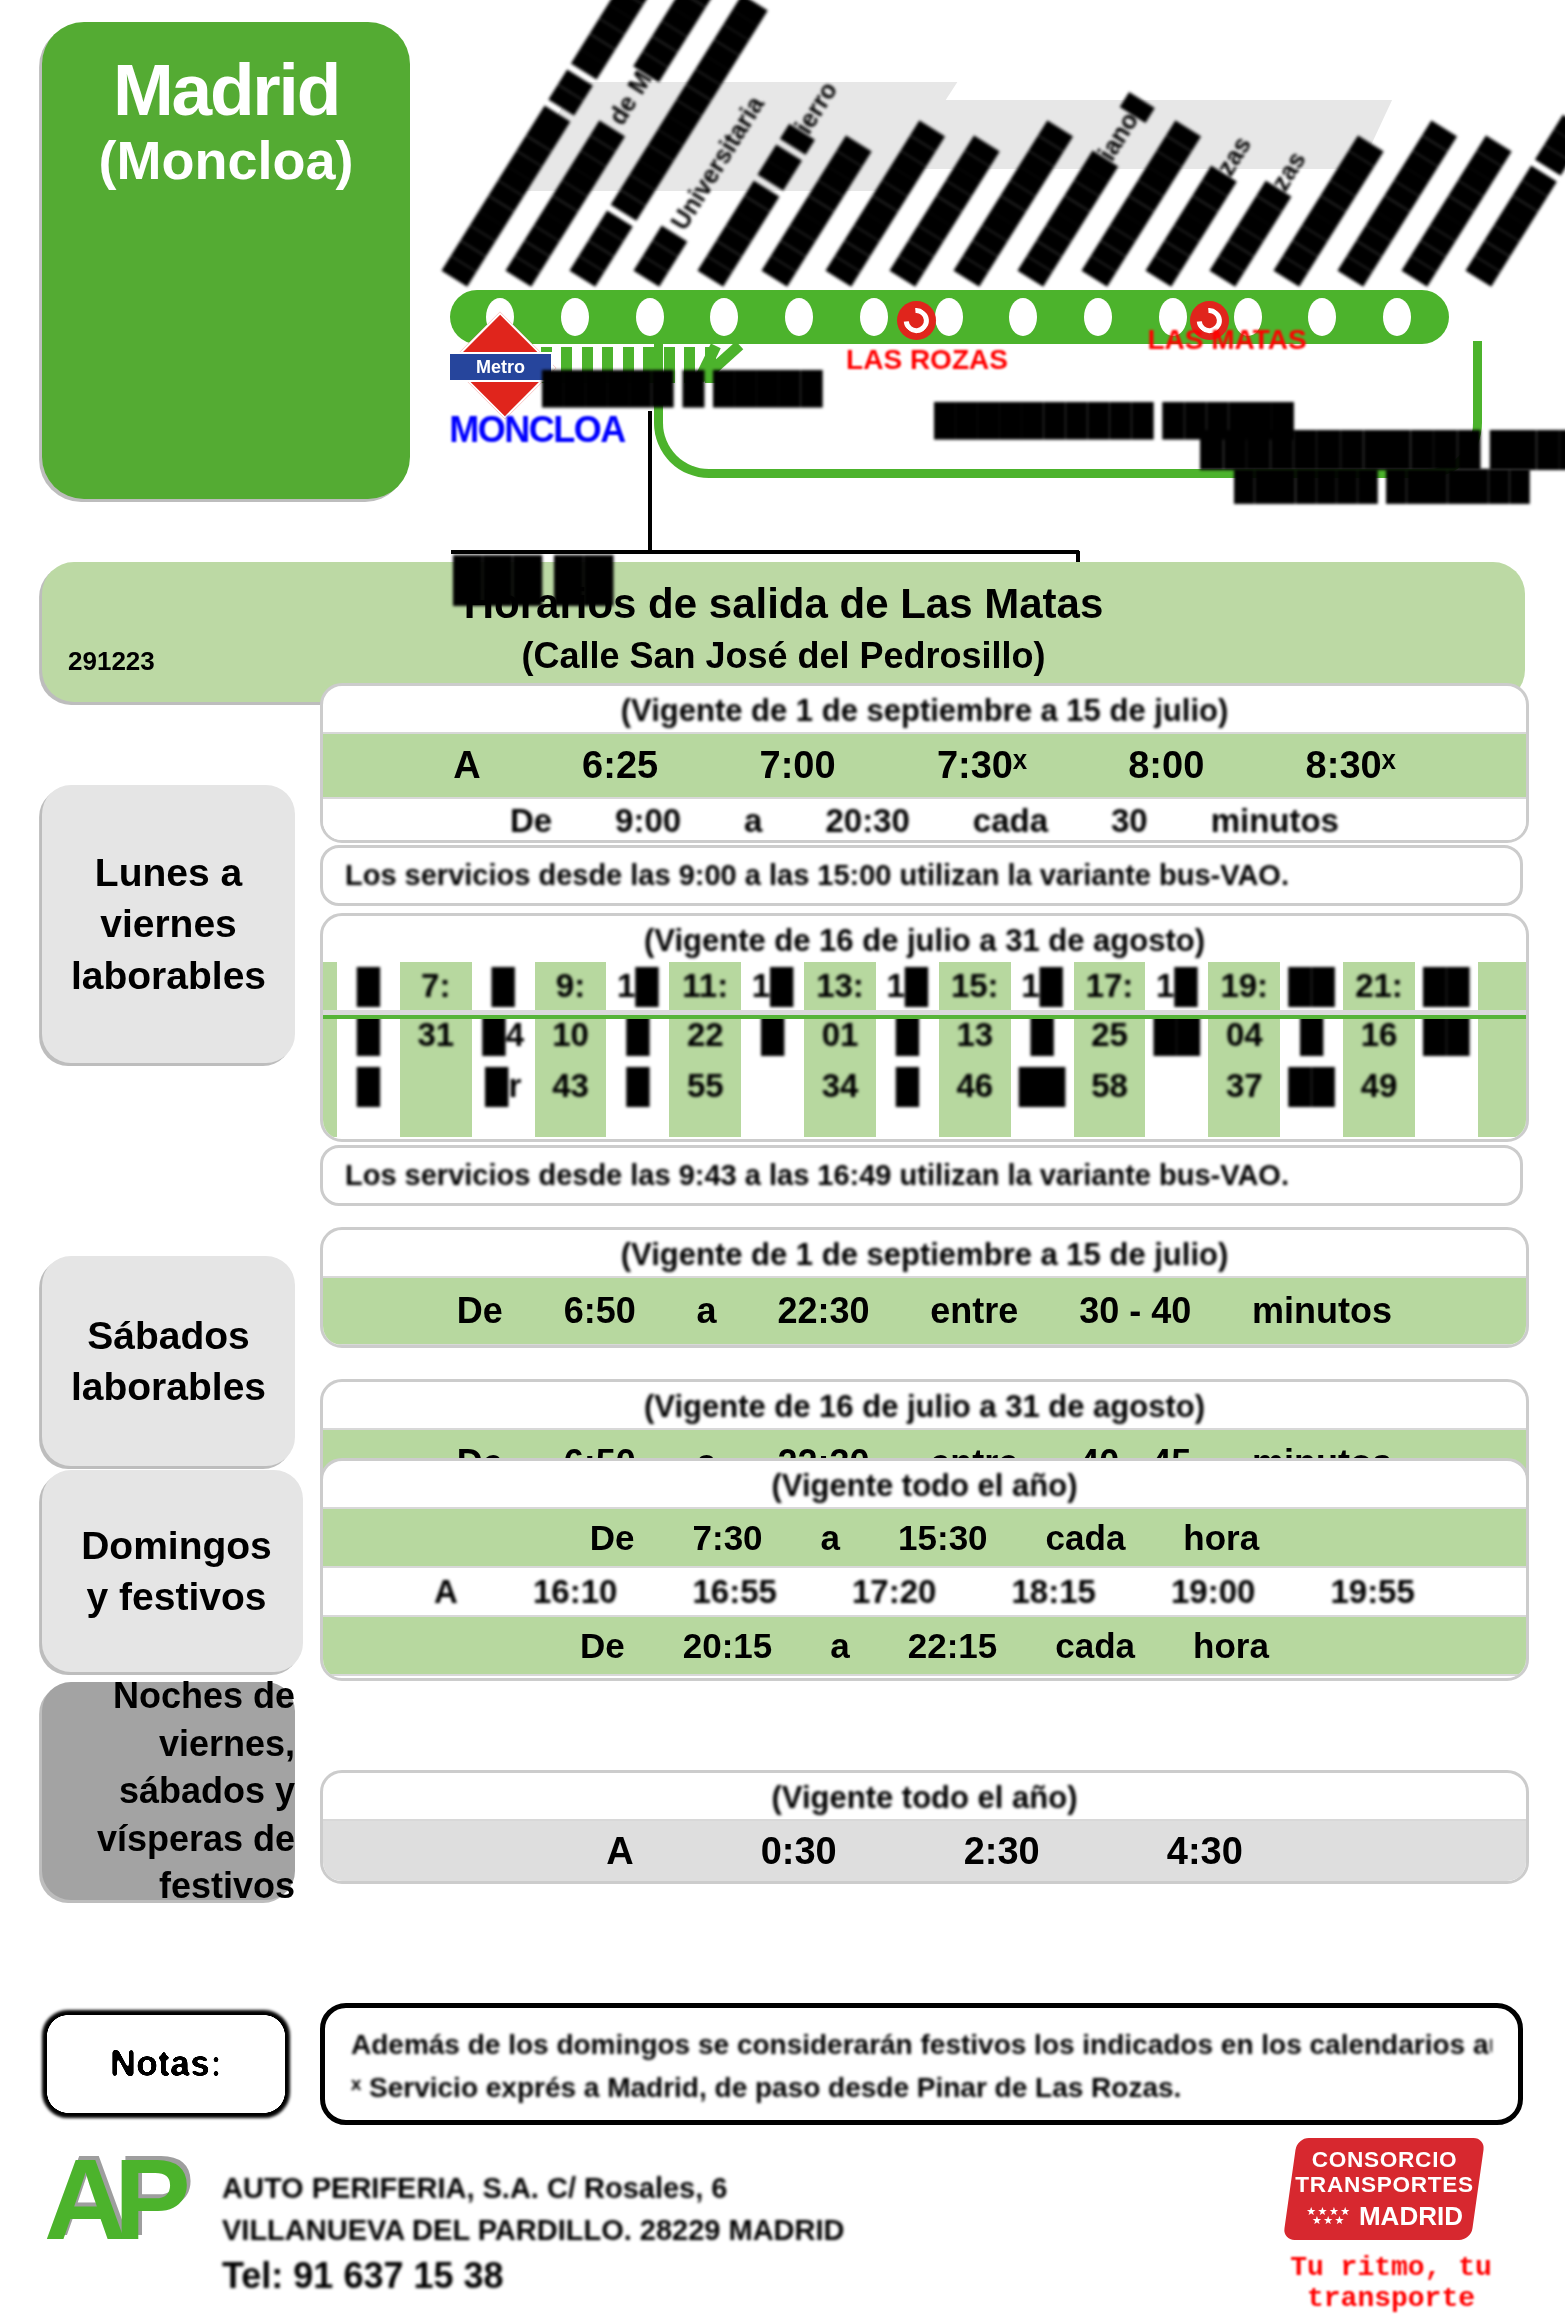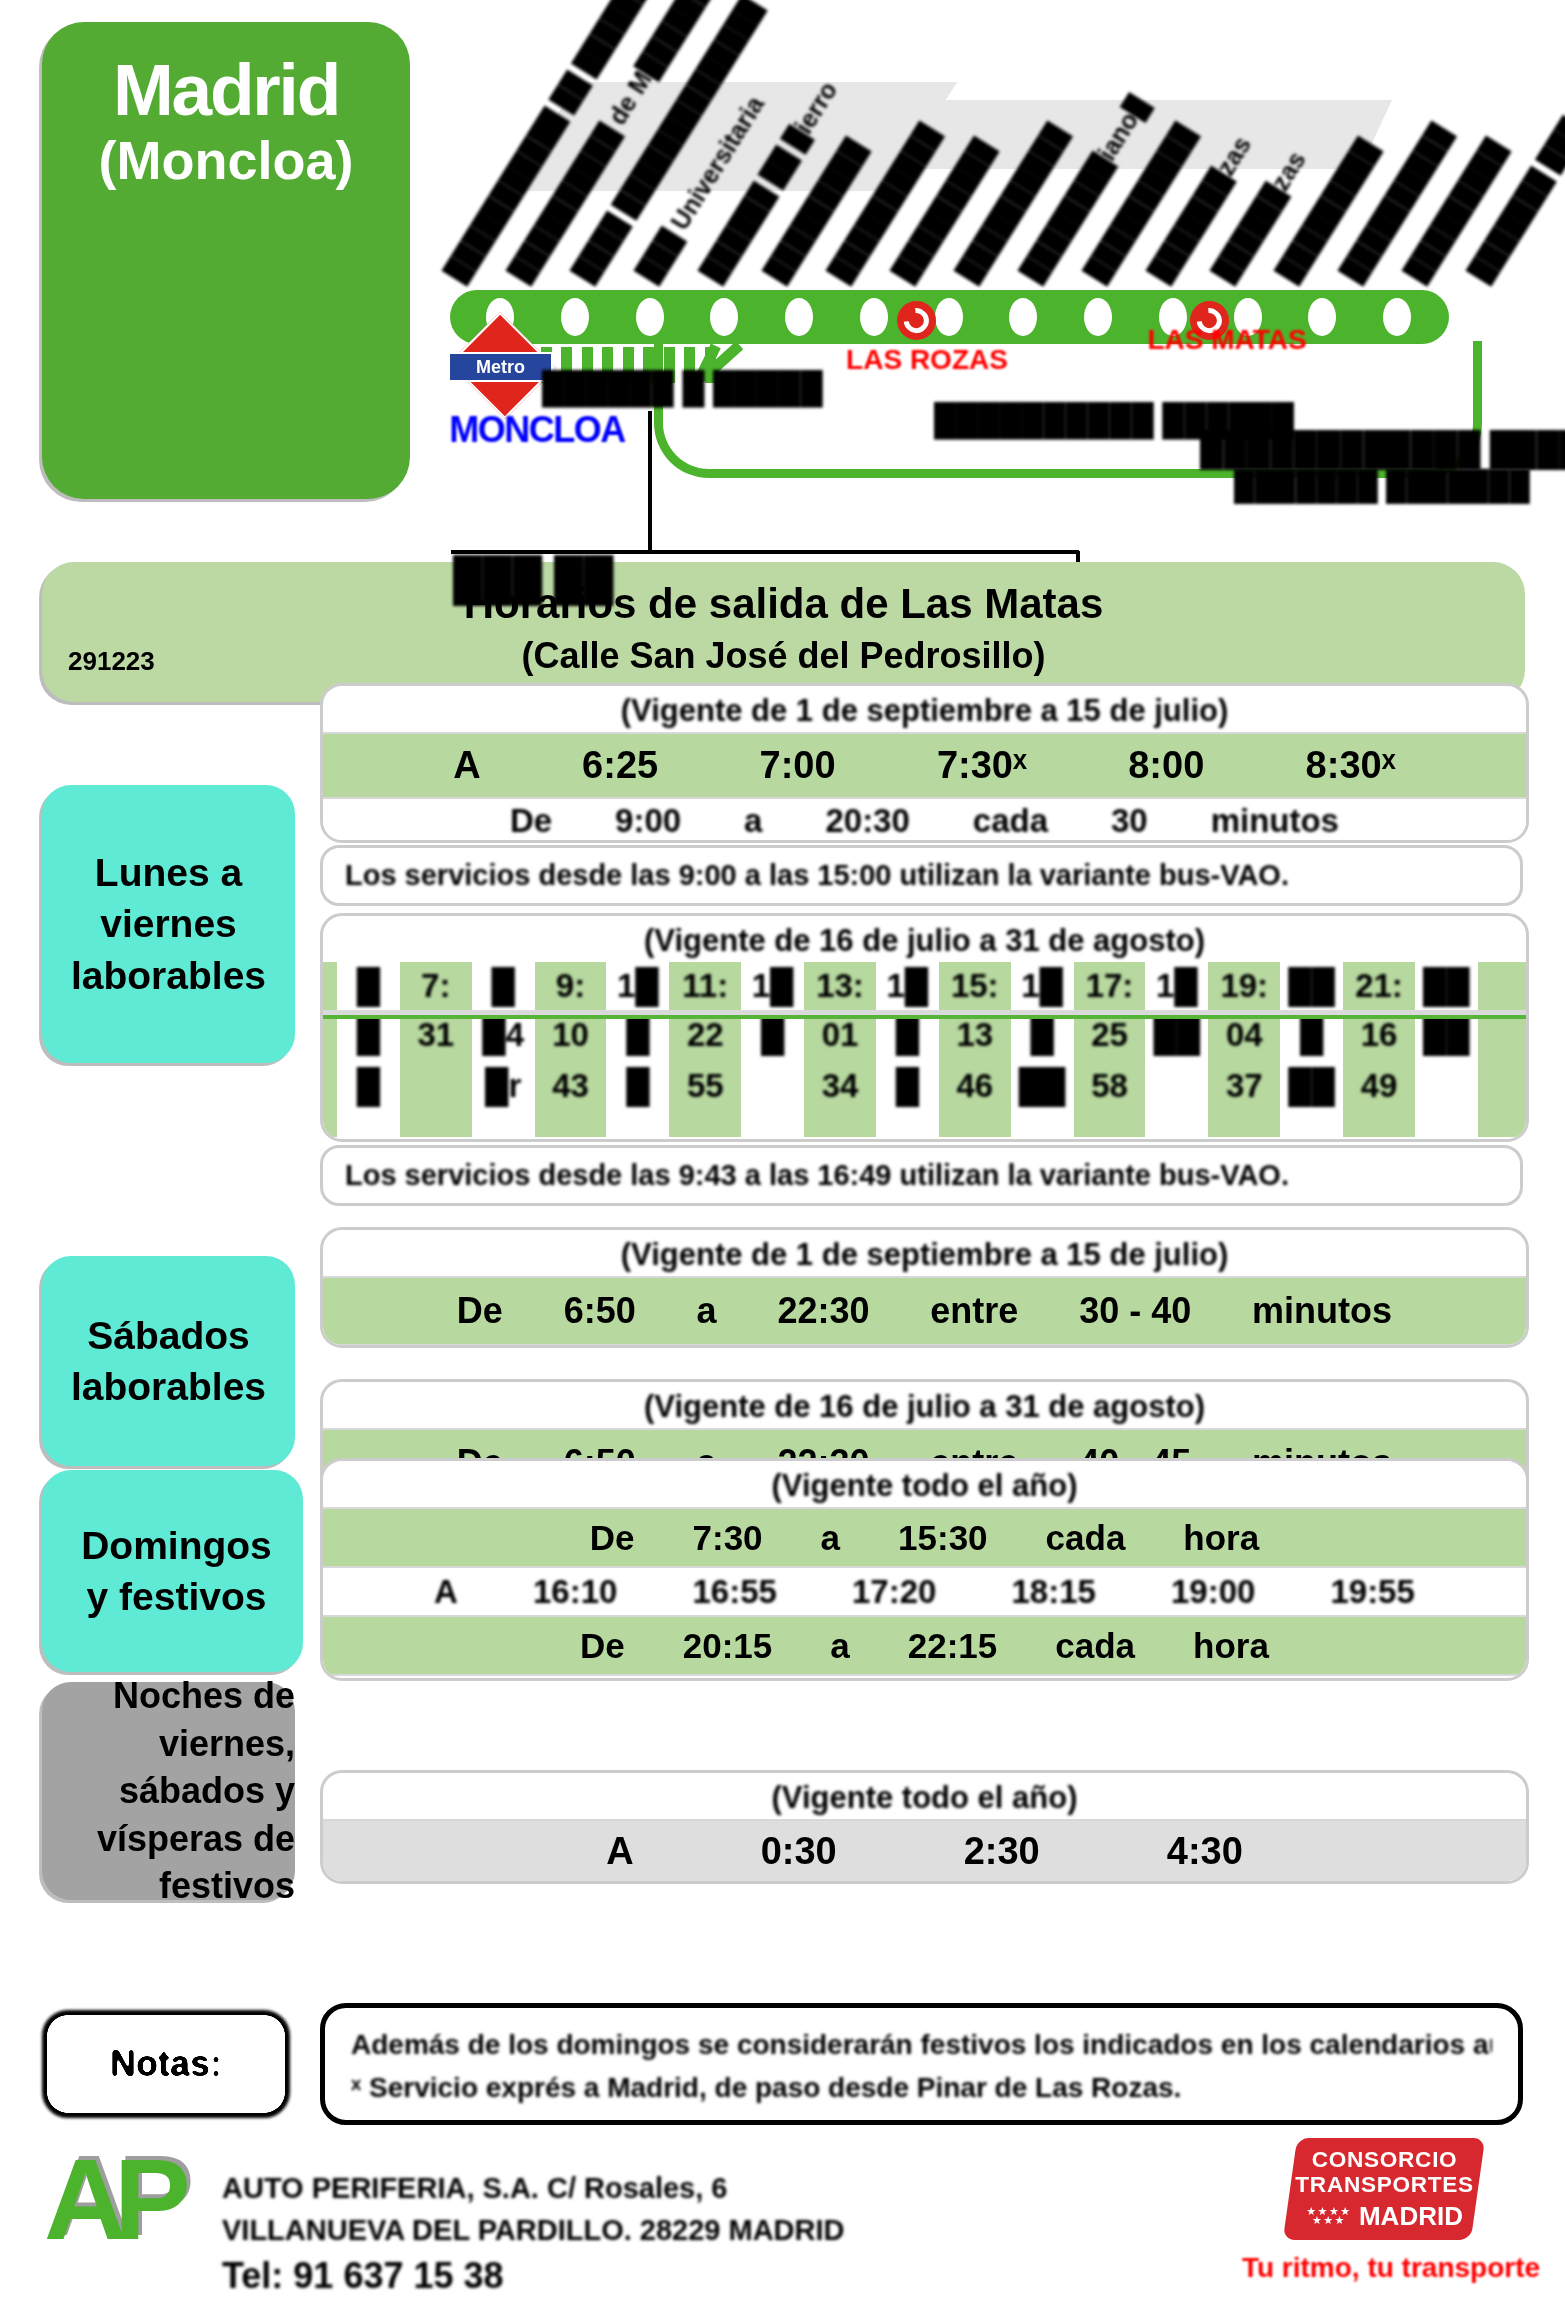--- a/index.html
+++ b/index.html
@@ -61,21 +61,21 @@
   .bl-line-v2{position:absolute;left:1076px;top:551px;width:3.6px;height:52px;background:#000;}
 
   
   #titlebox{position:absolute;left:42px;top:562px;width:1483px;height:140px;background:#bcd9a4;
             border-radius:32px;box-shadow:-2.9px 2.9px 0 #bdbdbd;}
   .t1{padding-top:17.5px;text-align:center;font-size:42px;font-weight:800;}
   .t2{text-align:center;font-size:36px;font-weight:800;margin-top:7.3px;}
   .code{position:absolute;left:26px;bottom:25px;font-size:26px;font-weight:700;}
 
   
-  .label-box{position:absolute;left:42px;width:253px;background:#5eead4;border-radius:29px;
+  .label-box{position:absolute;left:42px;width:253px;background:#e5e5e5;border-radius:29px;
              display:flex;flex-direction:column;justify-content:center;text-align:center;
              font-size:39px;font-weight:800;line-height:1.32;box-shadow:-2.9px 2.9px 0 #bdbdbd;}
   .label-gray{background:#a3a3a3;font-size:36px;align-items:flex-end;}
   .box{position:absolute;left:320px;width:1203px;background:#fff;border:3.6px solid #cccccc;
        border-radius:22px;overflow:hidden;}
   .bh{text-align:center;font-size:31px;font-weight:800;padding:7.3px 0 2.9px;}
   .grow{background:#b7d89f;display:flex;align-items:center;font-weight:800;
         border-top:2.9px solid #d8d8d8;border-bottom:2.9px solid #d8d8d8;}
   .wrow{background:#fff;display:flex;align-items:center;font-weight:800;}
   .r-spread{justify-content:space-evenly;padding:0 29px;height:63px;font-size:38px;}
@@ -115,21 +115,21 @@
   .f3{position:absolute;left:222px;top:2255px;font-size:36px;}
   .ctm{position:absolute;left:1290px;top:2138px;width:188px;height:102px;background:#d7282f;
        border-radius:11.7px;transform:skewX(-8deg);color:#fff;}
   .ctm-in{transform:skewX(8deg);padding-top:10.2px;text-align:center;}
   .ctm-l{font-size:22.6px;font-weight:800;line-height:1.1;letter-spacing:0.7px;}
   .ctm-row{display:flex;justify-content:center;align-items:center;gap:7.3px;margin-top:2.9px;}
   .ctm-stars{display:flex;flex-direction:column;line-height:0.8;}
   .ctm-stars span{font-size:11px;letter-spacing:1.5px;}
   .ctm-madrid{font-size:26px;font-weight:800;}
   .slogan{position:absolute;left:1238px;top:2252px;width:306px;text-align:center;font-size:28px;
-          font-weight:800;color:#e0251c;}
+          font-weight:800;color:#e0251c;font-family:Liberation Mono, monospace;}
 </style>
 </head>
 <body>
 
 <div id="card">
   <div class="card-city">Madrid</div>
   <div class="card-term">(Moncloa)</div>
 </div>
 
 <div id="diagram">

